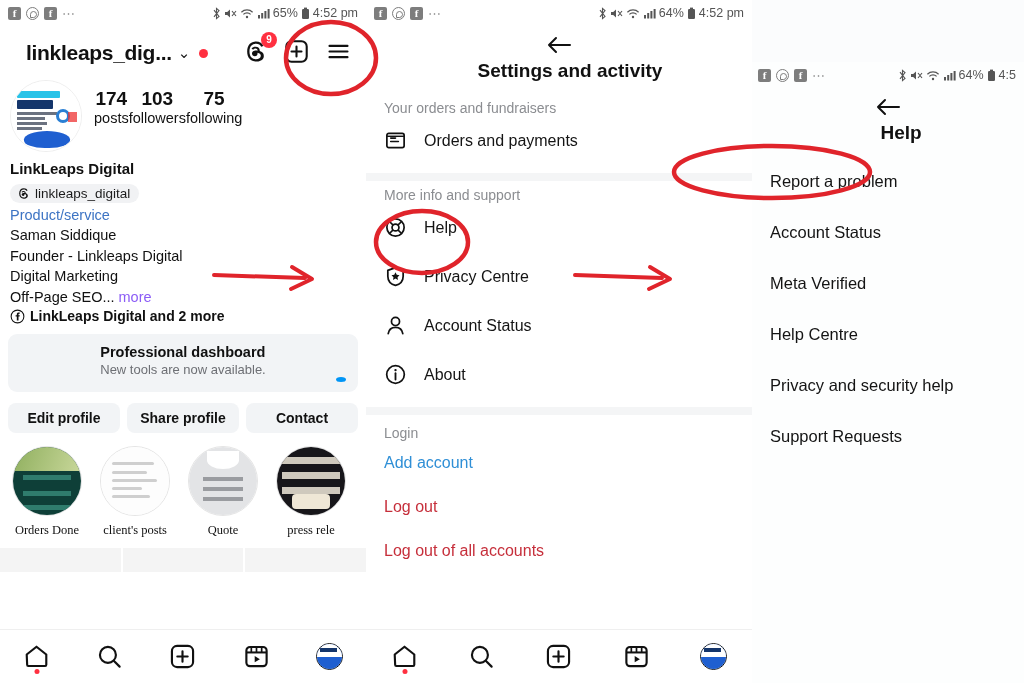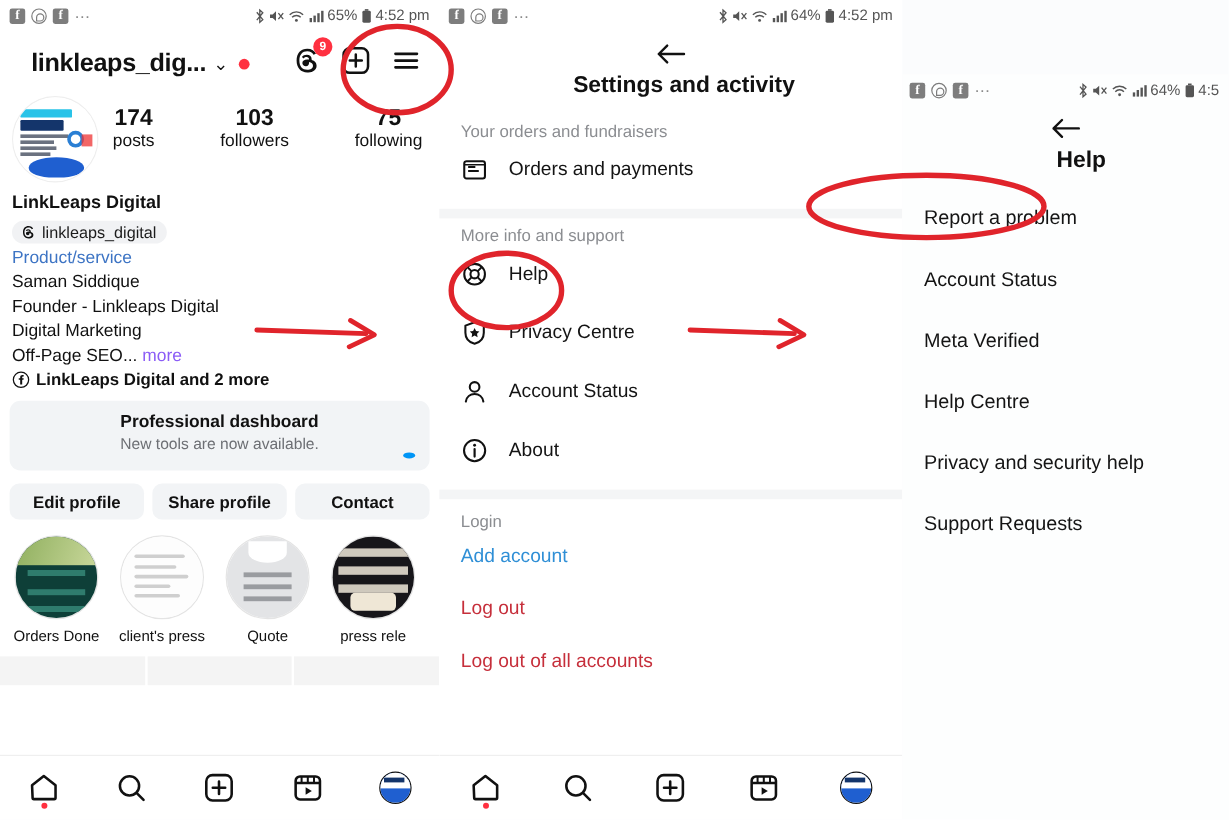--- a/index.html
+++ b/index.html
@@ -39,21 +39,21 @@
   .head-actions { margin-left:auto; display:flex; align-items:center; gap:16px; padding-right:4px;}
   .threads-wrap { position:relative; }
   .badge9 { position:absolute; top:-7px; right:-9px; background:#ff3040; color:#fff;
     font-size:10px; font-weight:bold; border-radius:9px; min-width:16px; height:16px;
     display:flex; align-items:center; justify-content:center; padding:0 3px; }
 
   
   .stats-row { display:flex; align-items:flex-start; padding: 2px 10px 0 10px; }
   .avatar-big { width:72px;height:72px;border-radius:50%; overflow:hidden; position:relative;
     background:#fff; border:1px solid #eee; flex:none; }
-  .stats { flex:1; display:flex; justify-content:space-between; align-items:center; padding: 8px 4px 0 12px;}
+  .stats { flex:1; display:flex; justify-content:flex-start; align-items:center; padding: 8px 4px 0 12px;}
   .stat { text-align:center; }
   .stat-num { font-size:19px; font-weight:bold; color:#111; line-height:1.15;}
   .stat-lbl { font-size:14.5px; color:#111; }
 
   
   .bio { padding: 6px 10px 0 10px; }
   .bio-title { font-size:15px; font-weight:bold; color:#111; line-height:1.5; }
   .threads-chip { display:inline-flex; align-items:center; gap:5px; background:#f1f2f4;
     border-radius:12px; padding:2px 9px 2px 7px; margin:3px 0 2px 0; font-size:13.5px; color:#1c1c1c; }
   .bio-cat { font-size:14.5px; color:#3d74c4; line-height:1.42; }
@@ -68,21 +68,21 @@
   .dash-s { font-size:13px; color:#6d6f74; margin-top:2px;}
   .dash-dot { margin-left:auto; width:10px;height:10px;border-radius:50%;background:#0095f6;}
 
   
   .actions { display:flex; gap:7px; padding: 11px 8px 0 8px; }
   .act-btn { flex:1; background:#f2f4f6; border-radius:8px; height:30px;
     display:flex;align-items:center;justify-content:center;
     font-size:14px;font-weight:bold;color:#111; }
 
   
-  .highlights { display:flex; gap:10px; padding: 13px 0 0 8px; }
+  .highlights { display:flex; gap:10px; padding: 13px 0 0 8px; font-family: Liberation Serif, serif; }
   .hl { width:78px; flex:none; text-align:center; }
   .hl-ring { width:70px;height:70px;border-radius:50%; border:1.5px solid #e4e4e4;
      margin:0 auto; overflow:hidden; position:relative; background:#fff;}
   .hl-lbl { font-size:12.5px; color:#111; margin-top:7px; white-space:nowrap; }
 
   
   .grid-peek { display:flex; gap:2px; padding: 10px 0 0 0; }
   .grid-peek div { flex:1; height:24px; background:#f4f4f4; }
 
   
@@ -292,21 +292,21 @@
       <div class="hl">
         <div class="hl-ring">
           <div class="hl-art2">
             <div class="ln" style="top:22%;width:62%"></div>
               <div class="ln" style="top:34%;width:52%"></div>
             <div class="ln" style="top:46%;width:66%"></div>
               <div class="ln" style="top:58%;width:44%"></div>
             <div class="ln" style="top:70%;width:56%"></div>
           </div>
         </div>
-        <div class="hl-lbl">client's press</div>
+        <div class="hl-lbl">client's posts</div>
       </div>
       <div class="hl">
         <div class="hl-ring">
             <div class="hl-art3"></div>
           </div>
         <div class="hl-lbl">Quote</div>
       </div>
       <div class="hl">
         <div class="hl-ring">
             <div class="hl-art4"></div>

